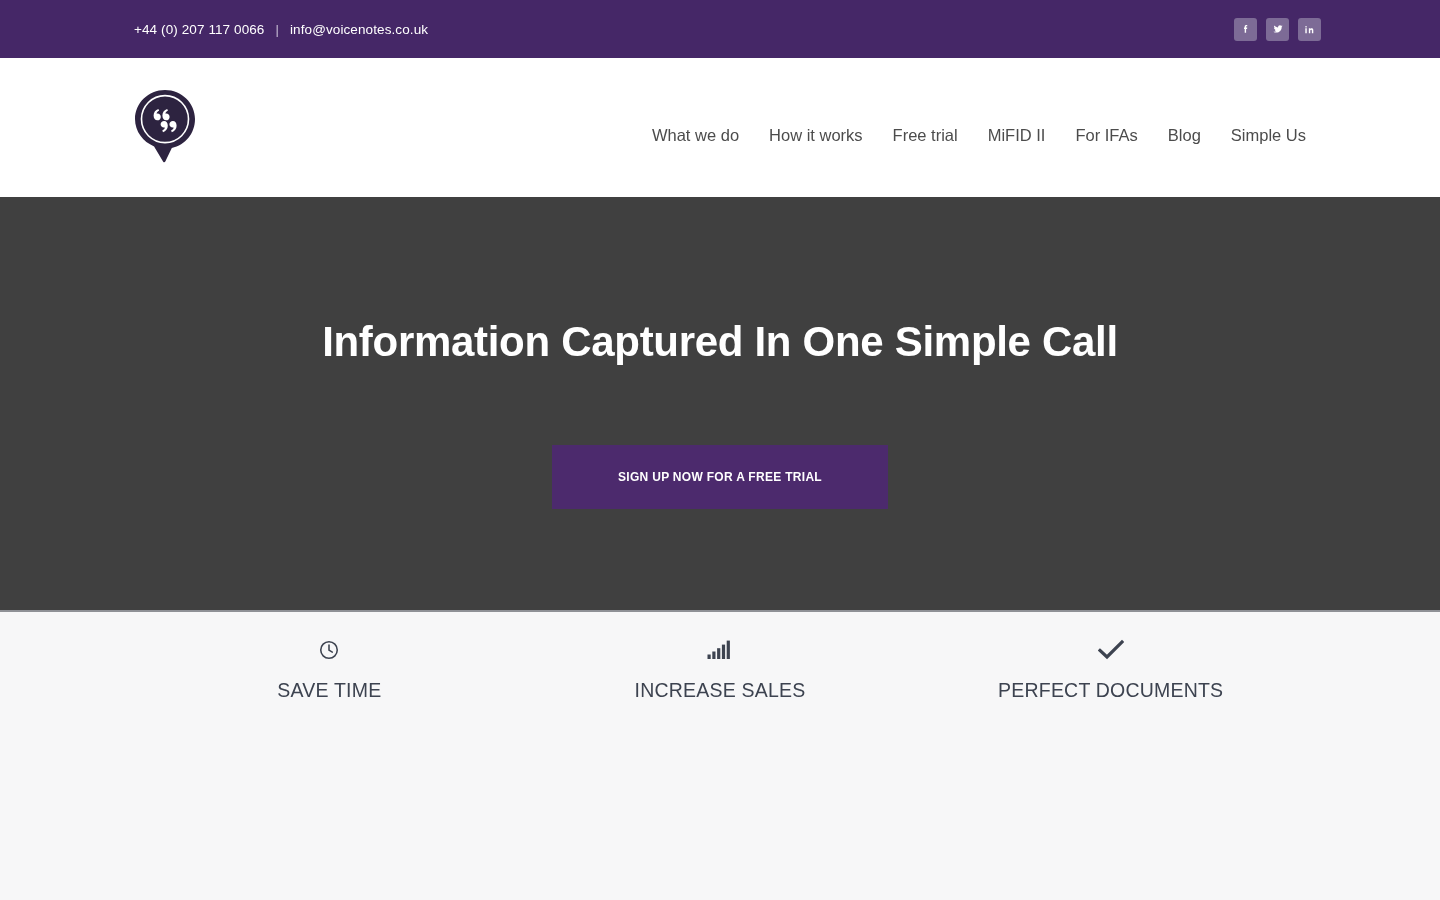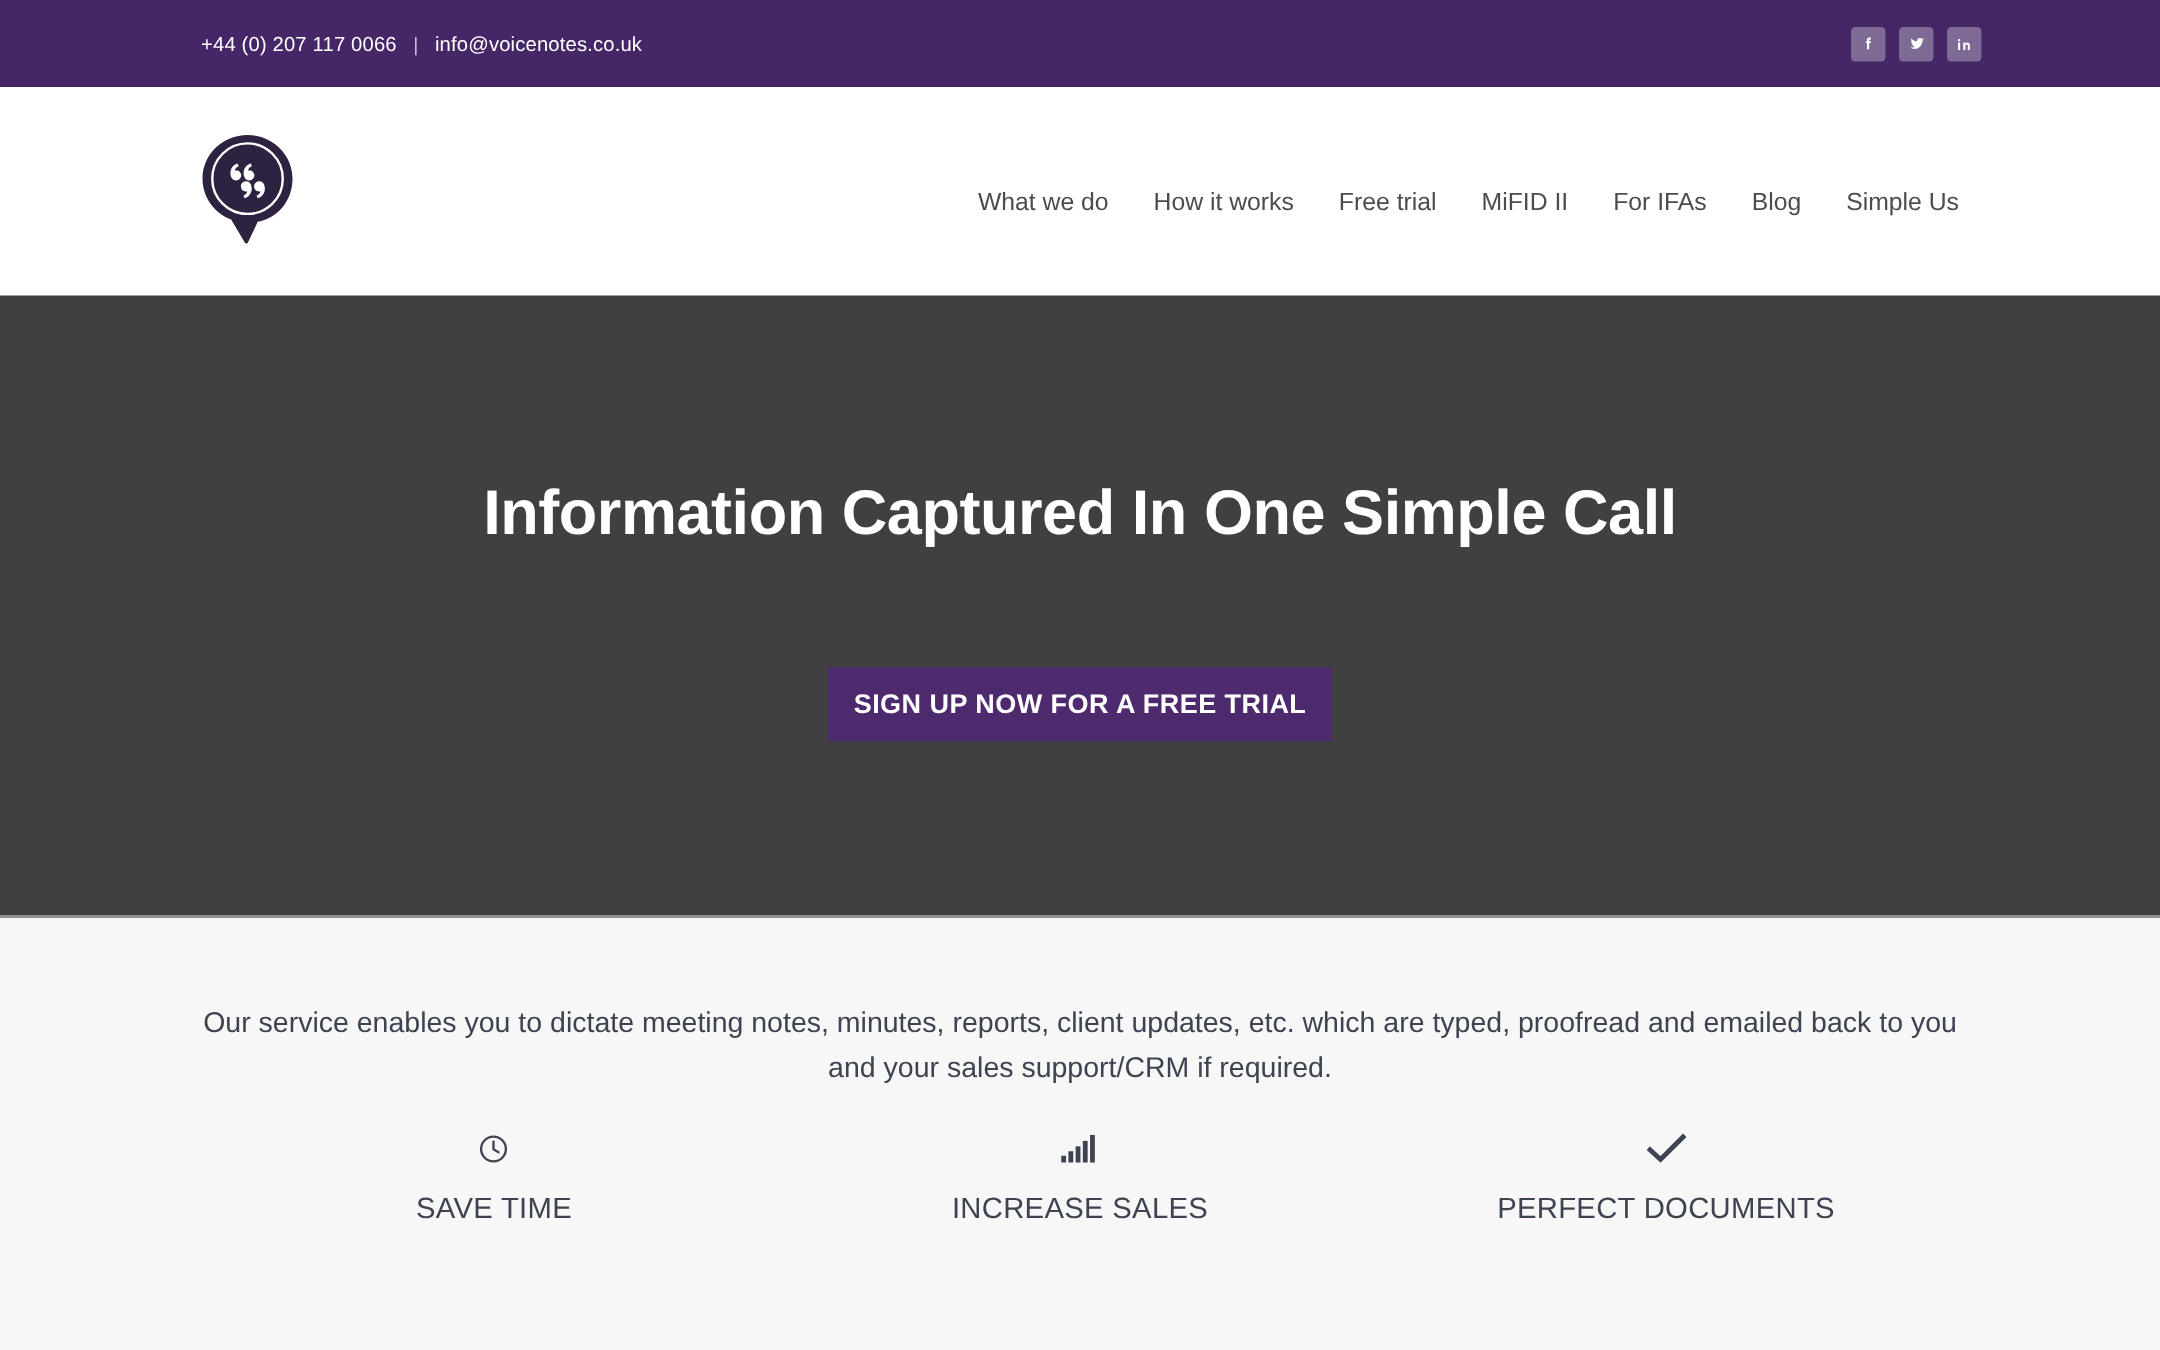--- a/index.html
+++ b/index.html
@@ -155,26 +155,26 @@
     font-weight: 700;
     color: #ffffff;
     letter-spacing: -0.3px;
     text-align: center;
     line-height: 48px;
   }
 
   .hero-cta {
     margin-top: 79px;
     width: 336px;
-    height: 49px;
+    height: 64px;
     background: #4c2a6d;
     border: none;
     color: #ffffff;
     font-family: "Liberation Sans", sans-serif;
-    font-size: 18px;
+    font-size: 12px;
     font-weight: 700;
     letter-spacing: 0.3px;
     cursor: pointer;
     display: flex;
     align-items: center;
     justify-content: center;
   }
 
   
   .content {
@@ -278,21 +278,20 @@
     <a class="nav-item" href="#">Simple Us</a>
   </nav>
 </div>
 
 <section class="hero">
   <h1 class="hero-title">Information Captured In One Simple Call</h1>
   <button class="hero-cta" type="button">SIGN UP NOW FOR A FREE TRIAL</button>
 </section>
 
 <section class="content">
-  <p class="intro-para first">Our service enables you to dictate meeting notes, minutes, reports, client updates, etc. which are typed, proofread and emailed back to you and your sales support/CRM if required.</p>
 
   <div class="features">
     <div class="feature">
       <span class="feature-icon">
         <svg width="22" height="22" viewBox="0 0 24 24" aria-hidden="true">
           <circle cx="12" cy="12" r="9" fill="none" stroke="#3d4350" stroke-width="1.7"></circle>
           <path d="M12 6.6v5.6l3.6 2.2" fill="none" stroke="#3d4350" stroke-width="1.7" stroke-linecap="round" stroke-linejoin="round"></path>
         </svg>
       </span>
       <span class="feature-label">SAVE TIME</span>

